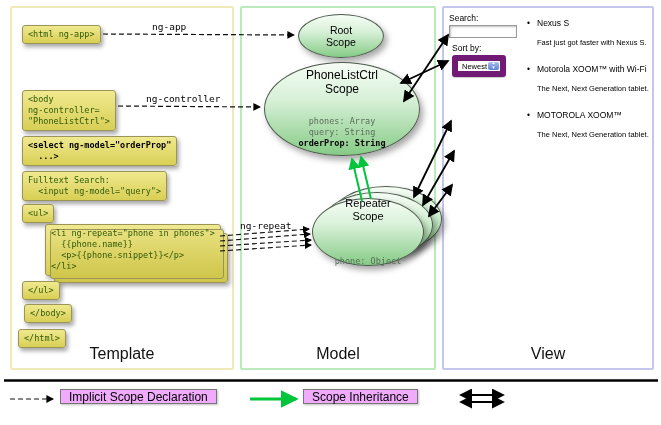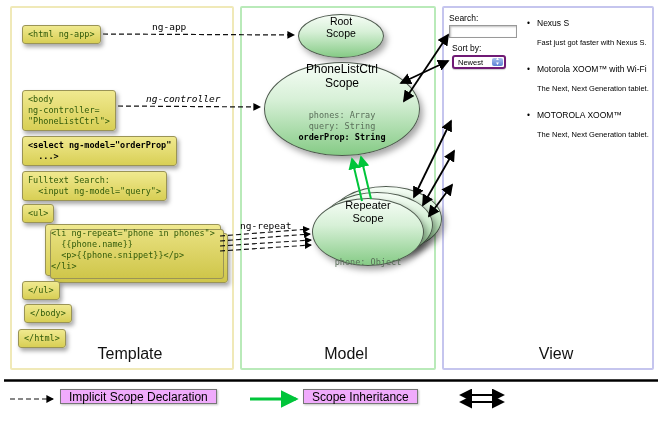--- a/index.html
+++ b/index.html
@@ -5,59 +5,59 @@
   * { margin:0; padding:0; box-sizing:border-box; }
   html,body { background:#fff; }
   body { width:661px; height:425px; position:relative; font-family:"Liberation Sans",sans-serif; color:#000; }
   #canvas { position:relative; width:661px; height:425px; background:#fff; overflow:hidden; }
 
   
   .panel { position:absolute; top:6px; height:364px; background:#fff; border-radius:2px; z-index:0; }
   #panel-template { left:10px;  width:224px; border:2px solid #f0e9b8; }
   #panel-model    { left:240px; width:196px; border:2px solid #b9eab9; }
   #panel-view     { left:442px; width:212px; border:2px solid #c5c5ee; }
-  .panel-label { position:absolute; bottom:5px; left:0; width:100%; text-align:center; font-size:16px; color:#111;margin-left:8px; }
+  .panel-label { position:absolute; bottom:5px; left:0; width:100%; text-align:center; font-size:16px; color:#111; }
 
   
   .code-box { position:absolute; z-index:2; font-family:"DejaVu Sans Mono",monospace; font-size:8.5px;
     line-height:1.3; color:#2f5a0a; background:linear-gradient(#f0e98f,#d8cf55); border:1px solid #9a9456;
     border-radius:3px; padding:3px 5px; white-space:pre; box-shadow:2px 3px 4px rgba(0,0,0,0.35); }
   .code-box.bold { font-weight:bold; color:#000; }
   .stacked::before, .stacked::after { content:""; position:absolute; z-index:-1;
     background:linear-gradient(#e8e07f,#cfc64a); border:1px solid #9a9456; border-radius:3px; }
   .stacked::before { left:4px; top:4px; right:-4px; bottom:-4px; }
   .stacked::after  { left:8px; top:8px; right:-8px; bottom:-8px; z-index:-2; box-shadow:2px 3px 4px rgba(0,0,0,0.35); }
 
   
   .arrow-label { position:absolute; z-index:5; font-family:"DejaVu Sans Mono",monospace; font-size:9.5px; color:#000; }
 
   
   .scope { position:absolute; border:1.5px solid #4d594d; border-radius:50%;
     background:linear-gradient(to bottom,#f6fdf6 0%,#d7f0d7 40%,#86cb86 100%);
     box-shadow:3px 4px 6px rgba(0,0,0,0.35);
-    display:flex; flex-direction:column; align-items:center; justify-content:flex-start; text-align:center; }
+    display:flex; flex-direction:column; align-items:center; justify-content:center; text-align:center; }
   #scope-root      { left:298px; top:14px;  width:86px;  height:44px; z-index:3; }
   #scope-phonelist { left:264px; top:62px;  width:156px; height:94px; z-index:3; }
   #scope-repeater-back { left:330px; top:186px; width:112px; height:66px; z-index:1; }
   #scope-repeater-mid  { left:321px; top:192px; width:112px; height:66px; z-index:2; }
   #scope-repeater      { left:312px; top:198px; width:112px; height:68px; z-index:3;gap:14px; }
   .scope-title { font-size:11px; color:#000; white-space:pre-line; line-height:1.15; }
   #scope-phonelist .scope-title { font-size:12px; }
   #scope-root .scope-title { font-size:10.5px; }
   .scope-props { font-family:"DejaVu Sans Mono",monospace; font-size:8.5px; color:#5a6e5a; white-space:pre-line; margin-top:19px; line-height:1.3; }
   .scope-bold-prop { font-family:"DejaVu Sans Mono",monospace; font-size:8.5px; font-weight:bold; color:#000; line-height:1.3; }
 
   
   .view-label { position:absolute; z-index:3; font-size:8.5px; color:#000; }
   #search-label { left:449px; top:13px; }
   #search-input { position:absolute; z-index:3; left:449px; top:25px; width:68px; height:13px;
     border:1px solid #999; background:#fff; box-shadow:inset 1px 1px 2px rgba(0,0,0,0.25); outline:none; }
   #sort-label { left:452px; top:43px; }
-  #sort-select { position:absolute; z-index:3; left:452px; top:55px; width:54px; height:14px;
-    border:2px solid #701a75; border-radius:3px; background:#fff; display:flex; align-items:center;
+  #sort-select { position:absolute; z-index:3; left:452px; top:55px; width:54px; height:22px;
+    border:6px solid #701a75; border-radius:3px; background:#fff; display:flex; align-items:center;
     font-size:7.5px; padding-left:4px; box-shadow:0 1px 1px rgba(0,0,0,0.2); }
   .select-arrow-btn { position:absolute; right:1px; top:1px; bottom:1px; width:11px; border-radius:2px;
     background:linear-gradient(#a8c0ec,#5b82d6); color:#fff; font-size:4.5px; line-height:1.05;
     display:flex; flex-direction:column; align-items:center; justify-content:center; }
   #view-list { position:absolute; z-index:3; left:527px; top:18px; width:124px; }
   .view-item { margin-bottom:17px; }
   .view-item-title { font-size:8.5px; color:#000; display:flex; margin-bottom:10px; }
   .view-item-desc { font-size:7.5px; color:#000; padding-left:10px; }
   .bullet { width:10px; flex:0 0 10px; font-size:8.5px; }
 
@@ -97,21 +97,21 @@
   <div class="code-box" style="left:22px;top:204px;">&lt;ul&gt;</div>
   <div class="code-box stacked" style="left:45px;top:224px;">&lt;li ng-repeat="phone in phones"&gt;
   {{phone.name}}
   &lt;p&gt;{{phone.snippet}}&lt;/p&gt;
 &lt;/li&gt;</div>
   <div class="code-box" style="left:22px;top:281px;">&lt;/ul&gt;</div>
   <div class="code-box" style="left:24px;top:304px;">&lt;/body&gt;</div>
   <div class="code-box" style="left:18px;top:329px;">&lt;/html&gt;</div>
 
   <div class="arrow-label" style="left:152px;top:21px;">ng-app</div>
-  <div class="arrow-label" style="left:146px;top:93px;font-style:italic;">ng-controller</div>
+  <div class="arrow-label" style="left:146px;top:93px;">ng-controller</div>
   <div class="arrow-label" style="left:240px;top:220px;">ng-repeat</div>
 
   <div class="scope" id="scope-root">
     <div class="scope-title">Root
 Scope</div>
   </div>
 
   <div class="scope" id="scope-phonelist">
     <div class="scope-title">PhoneListCtrl
 Scope</div>

